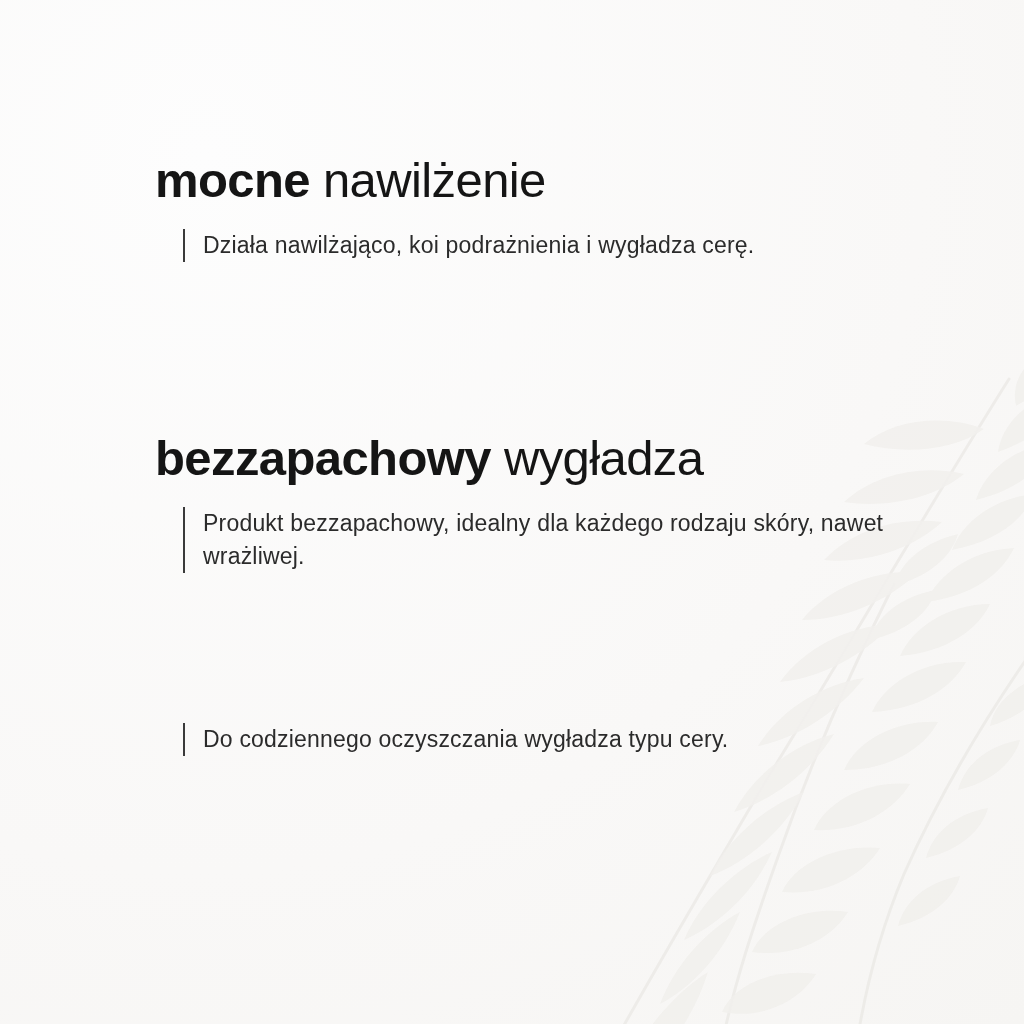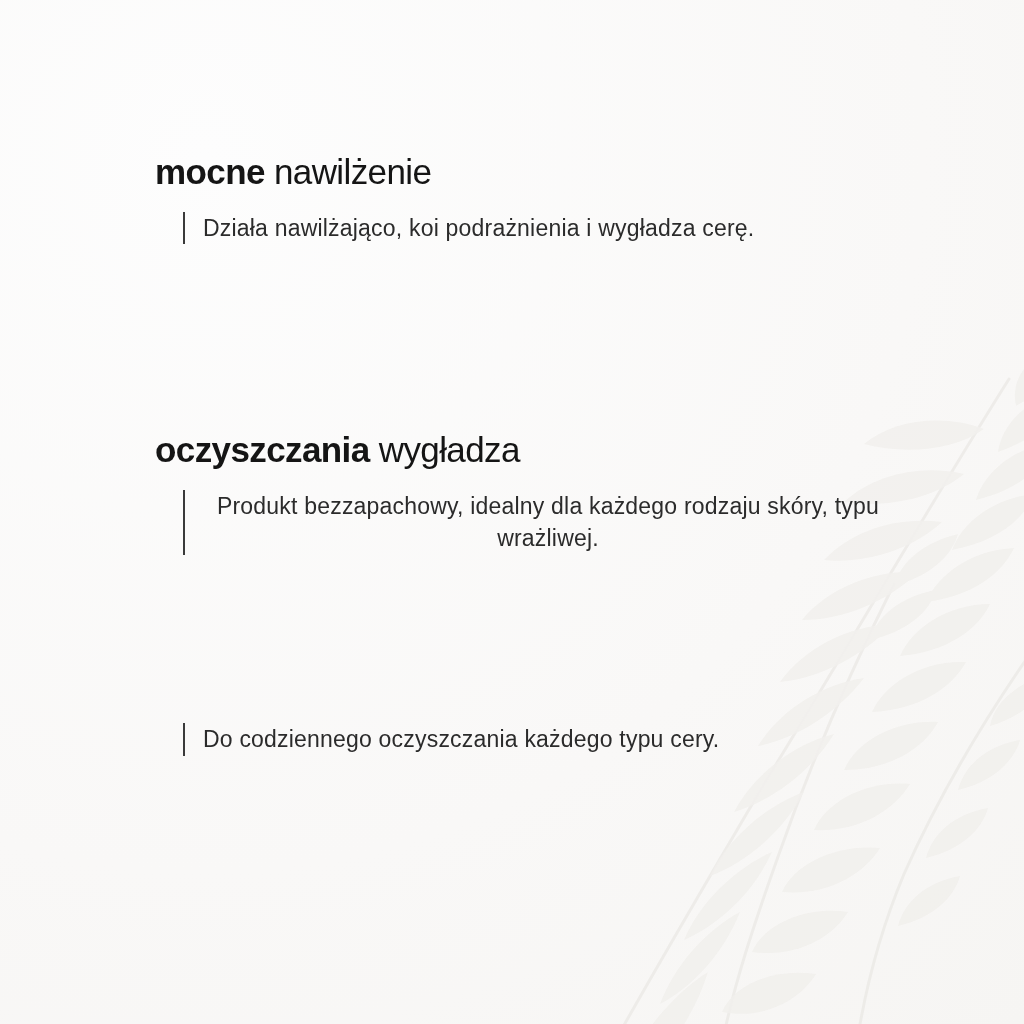--- a/index.html
+++ b/index.html
@@ -47,21 +47,21 @@
     position: absolute;
     left: 155px;
     width: 760px;
   }
 
   .block-1 { top: 150px; }
   .block-2 { top: 428px; }
   .block-3 { top: 705px; }
 
   .heading {
-    font-size: 35px;
+    font-size: 49px;
     line-height: 1.25;
     letter-spacing: -0.6px;
     font-weight: 400;
     color: #151515;
     white-space: nowrap;
   }
   .heading .strong {
     font-weight: 700;
   }
 
@@ -76,21 +76,20 @@
     flex: 0 0 2px;
     margin-right: 18px;
   }
   .desc {
     font-size: 23px;
     line-height: 1.42;
     color: #2b2b2b;
     letter-spacing: 0.2px;
     font-weight: 400;
     max-width: 690px;
-    text-align: center;
   }
 </style>
 </head>
 <body>
 
 <div class="paper-bg"></div>
 
 <svg class="botanical" viewBox="0 0 640 720" aria-hidden="true">
   <g stroke="#e6e4e0" stroke-width="3" fill="none" stroke-linecap="round">
 
@@ -141,27 +140,27 @@
 
   <div class="block block-1">
     <div class="heading"><span class="strong">mocne</span><span> nawilżenie</span></div>
     <div class="desc-wrap">
       <div class="rule"></div>
       <div class="desc">Działa nawilżająco, koi podrażnienia i wygładza cerę.</div>
     </div>
   </div>
 
   <div class="block block-2">
-    <div class="heading"><span class="strong">oczyszczania</span><span> wygładza</span></div>
+    <div class="heading"><span class="strong">bezzapachowy</span><span> wygładza</span></div>
     <div class="desc-wrap">
       <div class="rule"></div>
-      <div class="desc">Produkt bezzapachowy, idealny dla każdego rodzaju skóry, typu wrażliwej.</div>
+      <div class="desc">Produkt bezzapachowy, idealny dla każdego rodzaju skóry, nawet wrażliwej.</div>
     </div>
   </div>
 
   <div class="block block-3">
     <div class="desc-wrap">
       <div class="rule"></div>
-      <div class="desc">Do codziennego oczyszczania każdego typu cery.</div>
+      <div class="desc">Do codziennego oczyszczania wygładza typu cery.</div>
     </div>
   </div>
 
 </div>
 
 </body></html>

